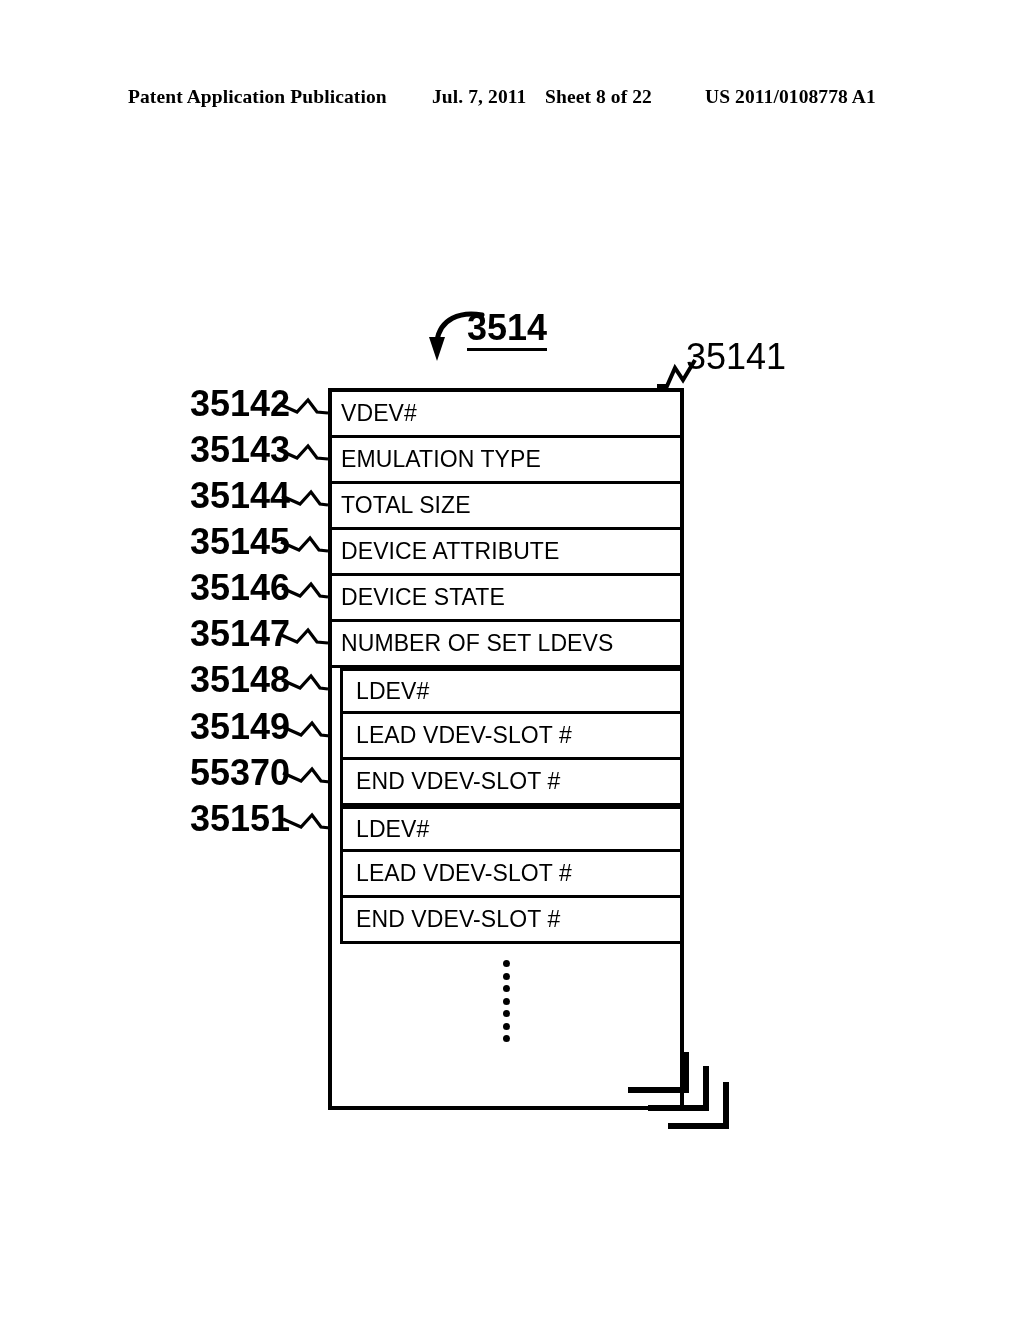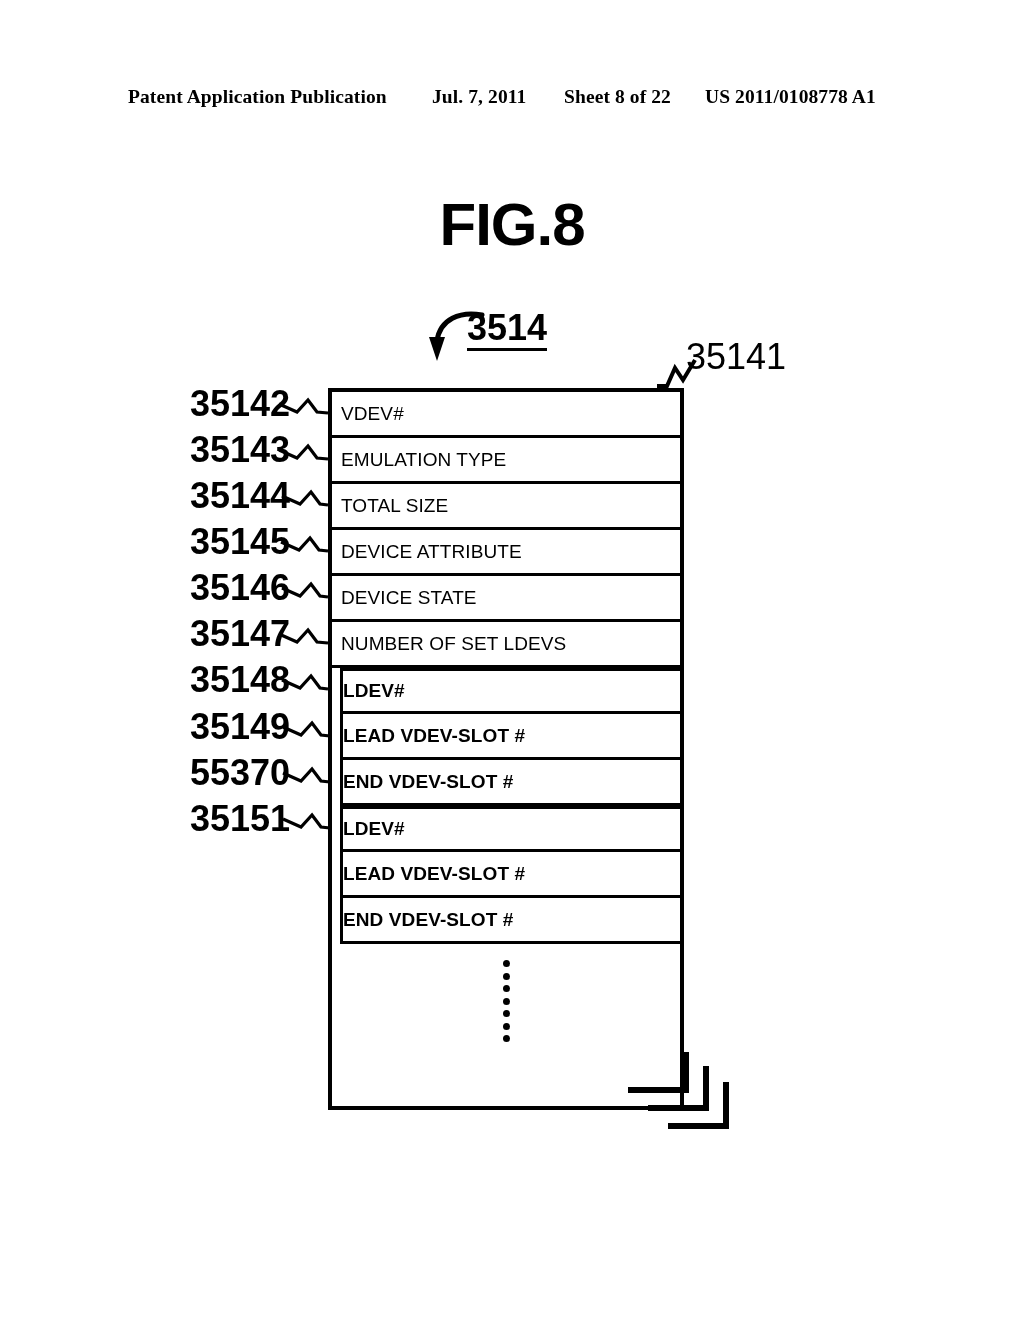--- a/index.html
+++ b/index.html
@@ -29,21 +29,21 @@
     width: 940px;
     height: 30px;
     font-family: "Liberation Serif", serif;
     font-weight: bold;
     font-size: 19.5px;
     letter-spacing: 0.1px;
     white-space: nowrap;
   }
   .pub-header .hdr-pub   { position: absolute; left: 128px; top: 0; }
   .pub-header .hdr-date  { position: absolute; left: 432px; top: 0; }
-  .pub-header .hdr-sheet { position: absolute; left: 545px; top: 0; margin-left: 19px; }
+  .pub-header .hdr-sheet { position: absolute; left: 545px; top: 0; }
   .pub-header .hdr-num   { position: absolute; left: 705px; top: 0; }
 
   
   .fig-title {
     position: absolute;
     left: 0;
     top: 190px;
     width: 1024px;
     text-align: center;
     font-family: "Liberation Sans", sans-serif;
@@ -101,36 +101,36 @@
     background: #ffffff;
   }
 
   .row {
     position: relative;
     box-sizing: border-box;
     height: 46px;
     border-bottom: 3px solid #000;
     display: flex;
     align-items: center;
-    font-size: 19px;
+    font-size: 23px;
     letter-spacing: 0.1px;
     white-space: nowrap;
   }
   .row.top-group {
     padding-left: 9px;
   }
   
   .inset-block {
     margin-left: 8px;
     margin-right: 0px;
     border-left: 3px solid #000;
     box-sizing: border-box;
   }
   .inset-block .row {
-    font-weight: bold;
+    padding-left: 13px;
   }
   .row.group-start {
     border-top: 3px solid #000;
   }
 
   
   .tail {
     position: relative;
     height: 126px;
   }
@@ -184,21 +184,20 @@
 
 <div id="page">
 
   <div class="pub-header">
     <span class="hdr-pub">Patent Application Publication</span>
     <span class="hdr-date">Jul. 7, 2011</span>
     <span class="hdr-sheet">Sheet 8 of 22</span>
     <span class="hdr-num">US 2011/0108778 A1</span>
   </div>
 
-  <div class="fig-title">FIG.8</div>
 
   <div class="ref-3514">3514</div>
   <svg class="arrow-3514" viewBox="0 0 70 60">
     <path d="M 62 10 C 40 6, 20 14, 17 36" fill="none" stroke="#000" stroke-width="5" stroke-linecap="round"></path>
     <path d="M 17 56 L 9 32 L 25 32 Z" fill="#000"></path>
   </svg>
 
   <div class="ref-35141">35141</div>
   <svg class="lead-35141" viewBox="0 0 50 40">
     <path d="M 40 2 L 28 22 L 20 10 L 12 28 L 2 28" fill="none" stroke="#000" stroke-width="4" stroke-linejoin="miter" stroke-linecap="butt"></path>

